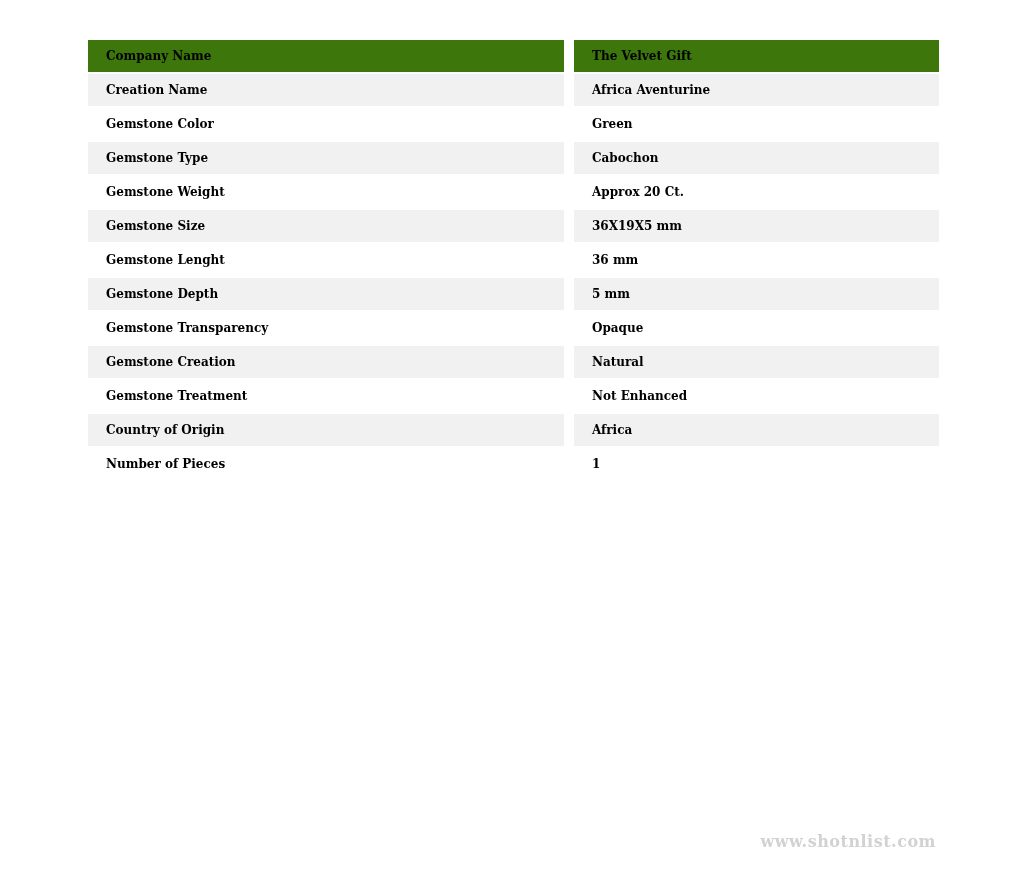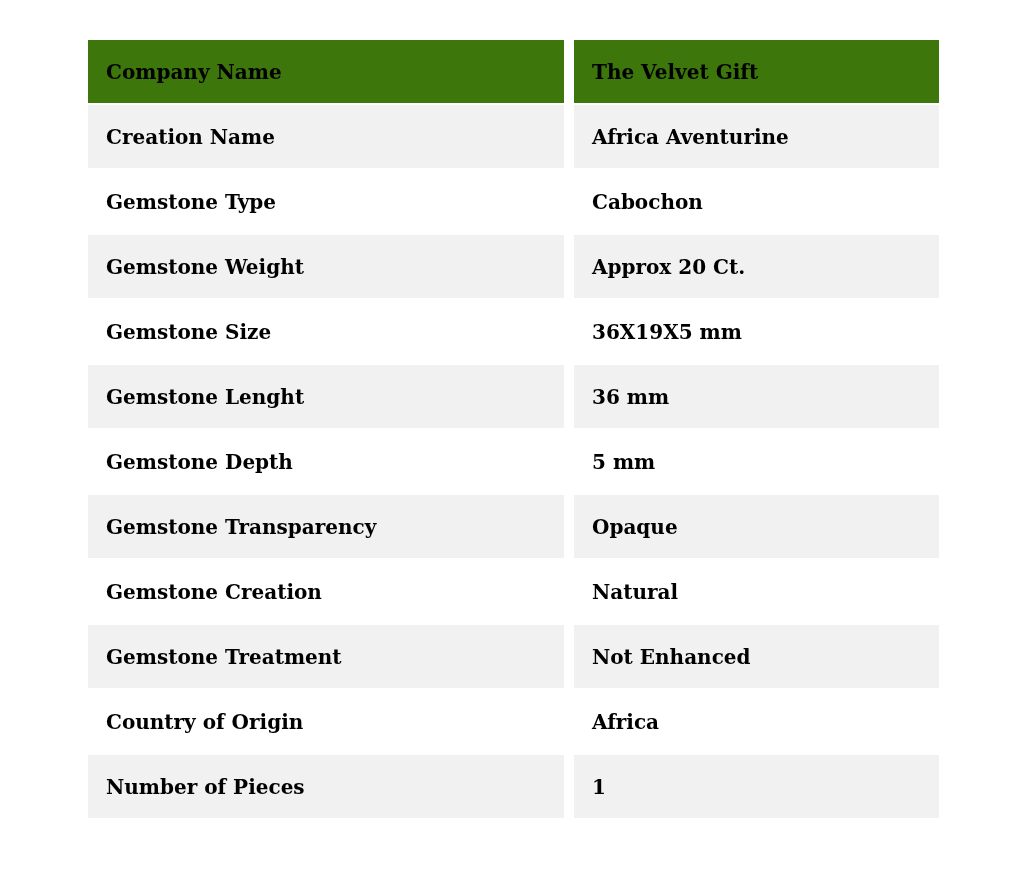--- a/index.html
+++ b/index.html
@@ -28,26 +28,26 @@
     top: 40px;
     width: 851px;
     border-collapse: separate;
     border-spacing: 0;
     table-layout: fixed;
   }
   table.spec-table col.c1 { width: 476px; }
   table.spec-table col.c2 { width: 375px; }
   table.spec-table th,
   table.spec-table td {
-    height: 65px;
+    height: 34px;
     padding: 0 0 0 18px;
     text-align: left;
     vertical-align: middle;
     font-weight: bold;
-    font-size: 20px;
+    font-size: 12px;
     color: var(--text-color);
     border-bottom: 2px solid #ffffff;
     white-space: nowrap;
     overflow: hidden;
   }
   table.spec-table th {
     background: var(--header-bg);
   }
   table.spec-table th.value-cell,
   table.spec-table td.value-cell {
@@ -86,20 +86,24 @@
         <th class="label-cell">Company Name</th>
         <th class="value-cell">The Velvet Gift</th>
       </tr>
     </thead>
     <tbody>
       <tr>
         <td class="label-cell">Creation Name</td>
         <td class="value-cell">Africa Aventurine</td>
       </tr>
       <tr>
+        <td class="label-cell">Gemstone Color</td>
+        <td class="value-cell">Green</td>
+      </tr>
+      <tr>
         <td class="label-cell">Gemstone Type</td>
         <td class="value-cell">Cabochon</td>
       </tr>
       <tr>
         <td class="label-cell">Gemstone Weight</td>
         <td class="value-cell">Approx 20 Ct.</td>
       </tr>
       <tr>
         <td class="label-cell">Gemstone Size</td>
         <td class="value-cell">36X19X5 mm</td>
@@ -128,14 +132,15 @@
         <td class="label-cell">Country of Origin</td>
         <td class="value-cell">Africa</td>
       </tr>
       <tr>
         <td class="label-cell">Number of Pieces</td>
         <td class="value-cell">1</td>
       </tr>
     </tbody>
   </table>
 
+  <div class="watermark">www.shotnlist.com</div>
 
 </div>
 
 </body></html>

